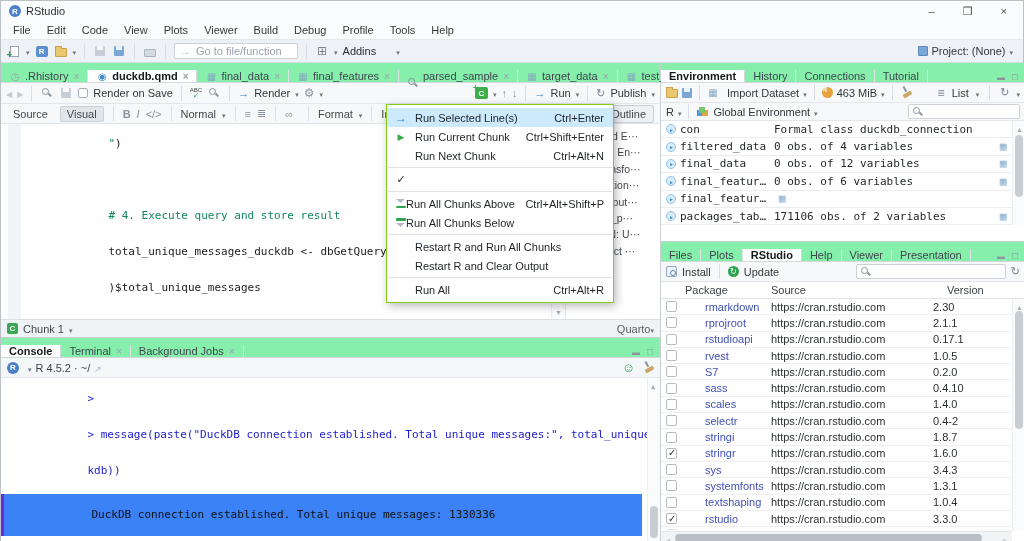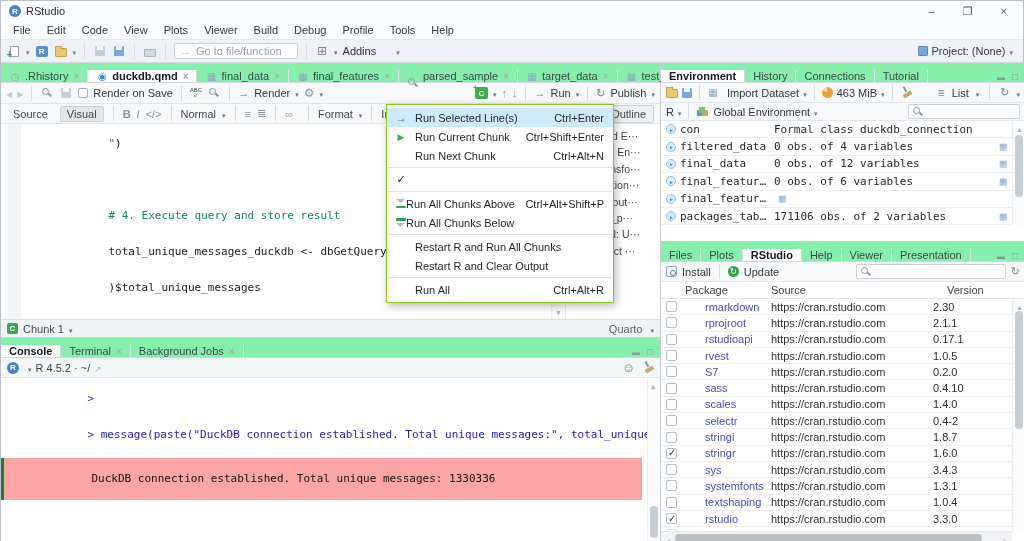--- a/index.html
+++ b/index.html
@@ -112,21 +112,21 @@
   .s-cm{color:#12855f}.s-pl{color:#1b1b1b}
   .s-in{color:#2121cc}.s-out{color:#111}
   .ed-vscroll{position:absolute;right:95px;top:0;bottom:0;width:14px;border-left:1px solid #eceff1;background:#fbfcfd;
     display:flex;flex-direction:column;justify-content:flex-end;align-items:center;padding-bottom:2px}
   .outline-panel{position:absolute;right:0;top:0;bottom:0;width:95px;border-left:1px solid #e3e7ea;background:#fff;
     padding:4px 2px 0 4px;overflow:hidden}
   .outline-item{color:#444a50;font-size:10.5px;line-height:16.4px;white-space:nowrap}
   .chunk-bar{height:18px;background:#f0f3f5;border-top:1px solid #dadfe3;display:flex;align-items:center;padding:0 6px;gap:5px;color:#44494e}
   .chunkc{width:11px;height:11px;background:#39a74f;border-radius:2px;color:#fff;font-size:8px;font-weight:bold;
     display:flex;align-items:center;justify-content:center}
-  .quarto-right{margin-left:auto;display:flex;align-items:center;gap:8px;color:#5a6066}
+  .quarto-right{margin-left:auto;display:flex;align-items:center;gap:0;color:#5a6066}
 
   
   .runmenu{position:absolute;left:385px;top:103px;width:228px;background:#fff;border:1px solid #84cc16;
     box-shadow:2px 3px 9px rgba(0,0,0,.28);z-index:100;padding:3px 0}
   .mi{display:flex;align-items:center;height:19px;padding:0 9px 0 4px;color:#1f2327}
   .mi.sel{background:#cde9fc}
   .mi.sep{height:1px;background:#e2e2e2;margin:2px 1px;padding:0}
   .micon{width:20px;display:inline-flex;align-items:center;justify-content:center;position:relative}
   .micon-run-arrow::before{content:"→";color:#2f87cf;font-weight:bold;font-size:12px}
   .micon-play::before{content:"▶";color:#39a845;font-size:9px}
@@ -140,21 +140,21 @@
     clip-path:polygon(0 0,100% 0,50% 100%)}
   .mlabel{flex:1;margin-left:4px}
   .mshort{color:#1f2327}
 
   
   .console-pane{position:absolute;left:0;top:336px;width:660px;height:205px;background:#fff;border-right:1px solid #c9ced3;border-top:1px solid #c9ced3}
   .cons-ver{height:20px;background:#f4f7f8;border-bottom:1px solid #e2e6ea;display:flex;align-items:center;padding:0 6px;gap:4px;color:#3c4146}
   .cons-out{position:relative;height:165px;padding:3px 18px 0 7px;font-family:"DejaVu Sans Mono",monospace;
     font-size:11px;line-height:12px;overflow:hidden}
   .console-line{white-space:pre;min-height:12px}
-  .console-line.console-msg{background:#fca5a5;border-left:3px solid #15803d;margin:5px 0 5px -7px;padding:3px 4px 3px 8px}
+  .console-line.console-msg{background:#3b82f6;border-left:3px solid #6d28d9;margin:5px 0 5px -7px;padding:3px 4px 3px 8px}
   .caret{display:inline-block;width:1px;height:11px;background:#222;vertical-align:text-bottom;visibility:hidden}
   .cons-scroll{position:absolute;right:0;top:0;bottom:0;width:13px;background:#fafbfc;border-left:1px solid #eceff1}
   .cons-scroll .thumb{position:absolute;left:2px;right:2px;top:128px;height:32px;background:#c8cdd2;border-radius:4px}
   .cons-scroll .g-tri-up{position:absolute;top:2px;left:3px}
 
   
   .env-pane{position:absolute;left:660px;top:62px;width:364px;height:178px;background:#fff}
   .env-toolbar{height:20px;background:#f6f8f9;border-bottom:1px solid #e2e6ea;display:flex;align-items:center;padding:0 5px;gap:4px;color:#33383d}
   .env-row2{height:18px;background:#f6f8f9;border-bottom:1px solid #e2e6ea;display:flex;align-items:center;padding:0 5px;gap:4px;color:#33383d}
   .env-section{height:15px;display:flex;align-items:center;padding:0 6px;font-family:"DejaVu Sans Mono",monospace;
@@ -559,20 +559,23 @@
       <div>
 
           <div class="console-line">
             <span><span class="s-in">&gt;</span></span><span class="caret"></span>
           </div>
 
           <div class="console-line">
             <span><span class="s-in">&gt; message(paste("DuckDB connection established. Total unique messages:", total_unique_messages_duc</span></span>
           </div>
 
+          <div class="console-line">
+            <span><span class="s-in">kdb))</span></span><span class="caret"></span>
+          </div>
 
           <div class="console-line console-msg">
             <span><span class="s-out">DuckDB connection established. Total unique messages: 1330336</span></span><span class="caret"></span>
           </div>
 
         </div>
       <div class="cons-scroll">
         <span class="g-tri-up"></span>
         <span class="thumb"></span>
       </div>

